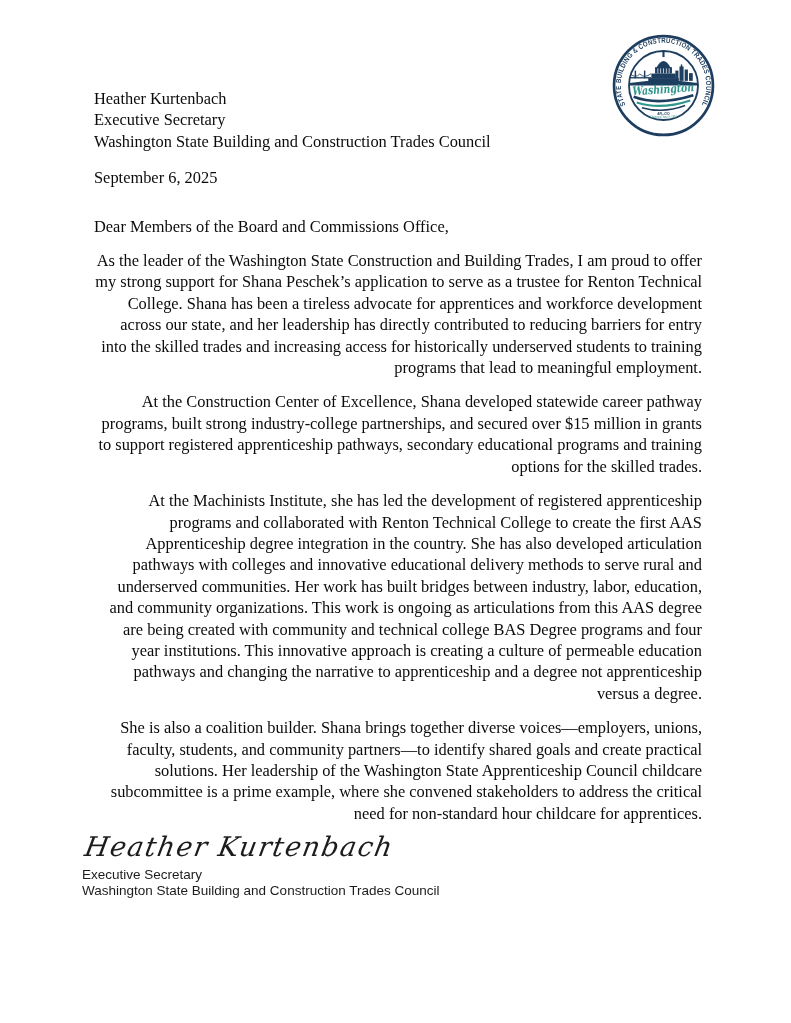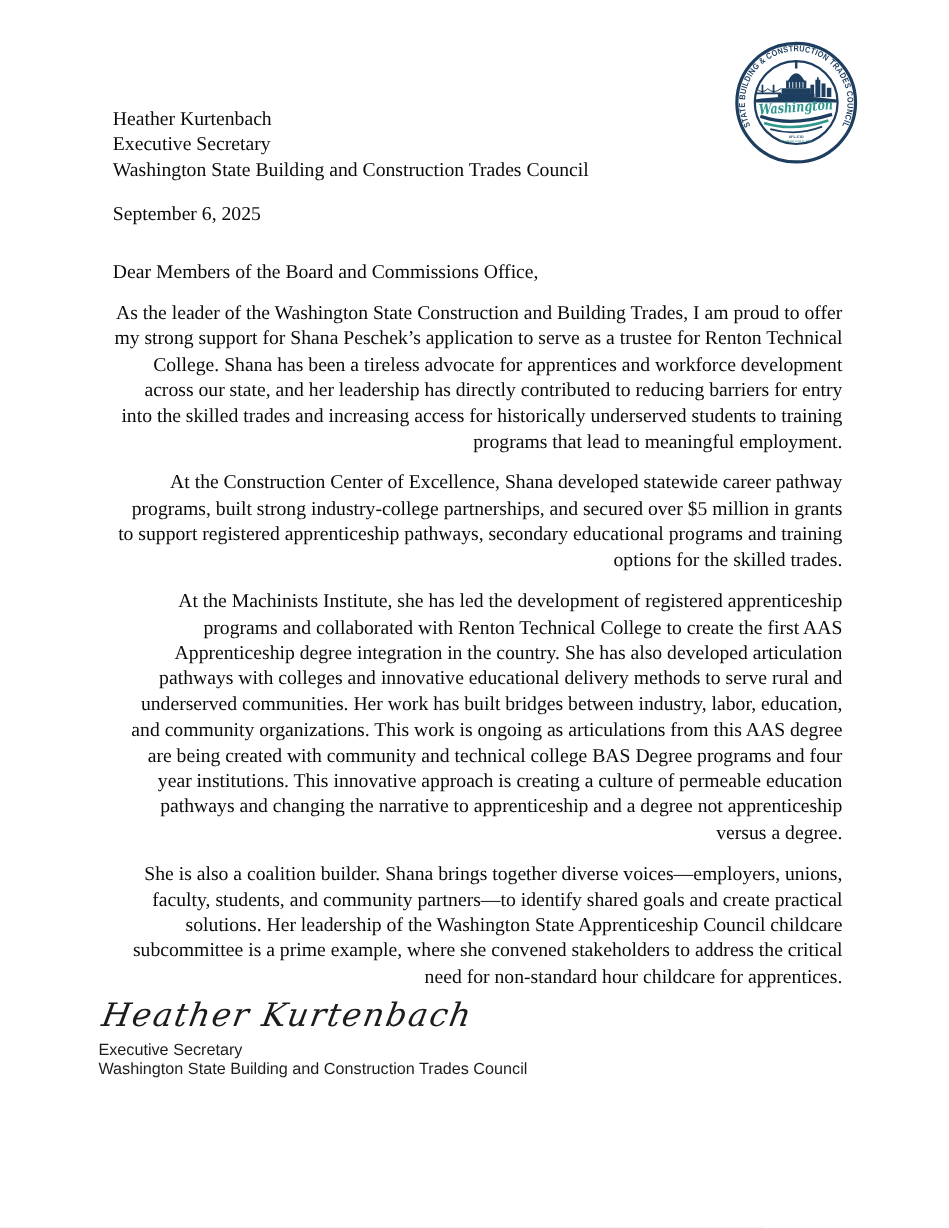--- a/index.html
+++ b/index.html
@@ -119,21 +119,21 @@
       <div>Heather Kurtenbach</div>
       <div>Executive Secretary</div>
       <div>Washington State Building and Construction Trades Council</div>
     </div>
 
     <p class="date">September 6, 2025</p>
 
     <p class="salutation">Dear Members of the Board and Commissions Office,</p>
 
     <p class="para">As the leader of the Washington State Construction and Building Trades, I am proud to offer my strong support for Shana Peschek’s application to serve as a trustee for Renton Technical College. Shana has been a tireless advocate for apprentices and workforce development across our state, and her leadership has directly contributed to reducing barriers for entry into the skilled trades and increasing access for historically underserved students to training programs that lead to meaningful employment.</p>
-    <p class="para">At the Construction Center of Excellence, Shana developed statewide career pathway programs, built strong industry-college partnerships, and secured over $5 million in grants to support registered apprenticeship pathways, secondary educational programs and training options for the skilled trades.</p>
+    <p class="para">At the Construction Center of Excellence, Shana developed statewide career pathway programs, built strong industry-college partnerships, and secured over $15 million in grants to support registered apprenticeship pathways, secondary educational programs and training options for the skilled trades.</p>
     <p class="para">At the Machinists Institute, she has led the development of registered apprenticeship programs and collaborated with Renton Technical College to create the first AAS Apprenticeship degree integration in the country. She has also developed articulation pathways with colleges and innovative educational delivery methods to serve rural and underserved communities. Her work has built bridges between industry, labor, education, and community organizations. This work  is ongoing as articulations from this AAS degree are being created with community and technical college BAS Degree programs and four year institutions. This innovative approach is creating a culture of permeable education pathways and changing the narrative to apprenticeship and a degree not apprenticeship versus a degree.</p>
     <p class="para">She is also a coalition builder. Shana brings together diverse voices—employers, unions, faculty, students, and community partners—to identify shared goals and create practical solutions. Her leadership of the Washington State Apprenticeship Council childcare subcommittee is a prime example, where she convened stakeholders to address the critical need for non-standard hour childcare for apprentices.</p>
 
 
     <div class="signature-area">
       <div class="signature-script">Heather Kurtenbach</div>
       <div class="sig-block">
         <div>Executive Secretary</div>
         <div>Washington State Building and Construction Trades Council</div>
       </div>

